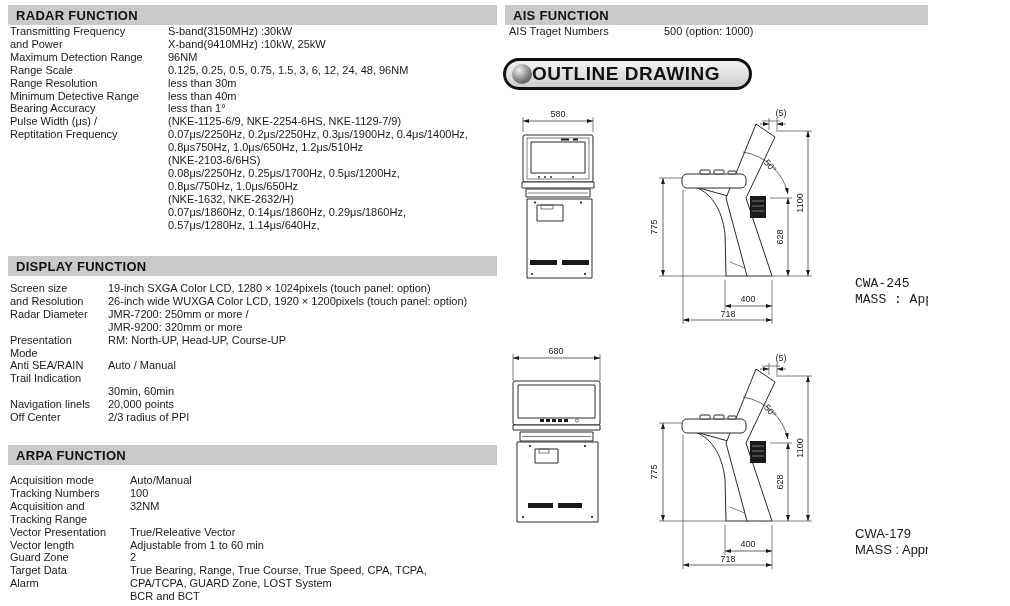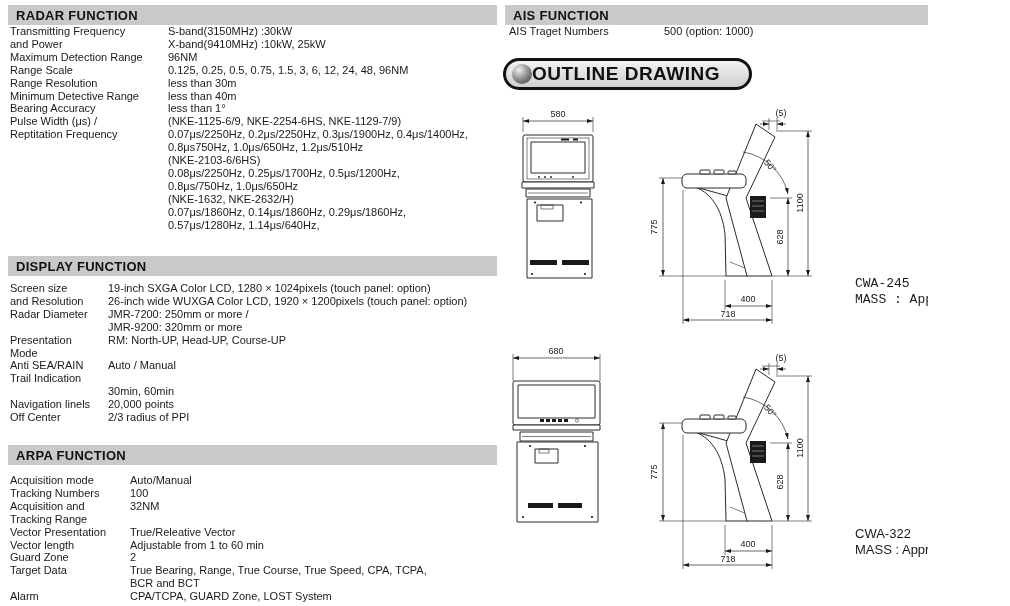--- a/index.html
+++ b/index.html
@@ -189,26 +189,26 @@
         </div>
       <div class="spec-row arpa-grid">
           <span class="lbl">Guard Zone</span>
           <span class="val">2</span>
         </div>
       <div class="spec-row arpa-grid">
           <span class="lbl">Target Data</span>
           <span class="val">True Bearing, Range, True Course, True Speed, CPA, TCPA,</span>
         </div>
       <div class="spec-row arpa-grid">
-          <span class="lbl"></span>
-          <span class="val">BCR and BCT</span>
-        </div>
-      <div class="spec-row arpa-grid">
           <span class="lbl">Alarm</span>
           <span class="val">CPA/TCPA, GUARD Zone, LOST System</span>
+        </div>
+      <div class="spec-row arpa-grid">
+          <span class="lbl"></span>
+          <span class="val">BCR and BCT</span>
         </div>
     </div>
   </div>
 
   <div class="sec" style="left:505px;top:5px;width:497px;">
     <div class="sec-header">
       <span>AIS FUNCTION</span>
     </div>
     <div class="spec-table" style="padding-left:4px;">
       <div class="spec-row ais-grid">
@@ -377,17 +377,17 @@
     <line class="thin" x1="85" y1="180" x2="85" y2="210"></line>
       <line class="thin" x1="132" y1="180" x2="132" y2="224"></line>
     <line class="dim" x1="85" y1="206" x2="132" y2="206" marker-start="url(#as246)" marker-end="url(#as246)"></line>
     <text x="108" y="202" text-anchor="middle">400</text>
     <line class="thin" x1="43" y1="90" x2="43" y2="224"></line>
     <line class="dim" x1="43" y1="220" x2="132" y2="220" marker-start="url(#as246)" marker-end="url(#as246)"></line>
     <text x="88" y="217" text-anchor="middle">718</text>
   </svg>
 
   <div class="model-label" style="left:855px;top:526px;">
-    <div>CWA-322</div>
+    <div>CWA-179</div>
     <div>MASS : Approx. 100kg</div>
   </div>
 
 </div>
 
 </body></html>

